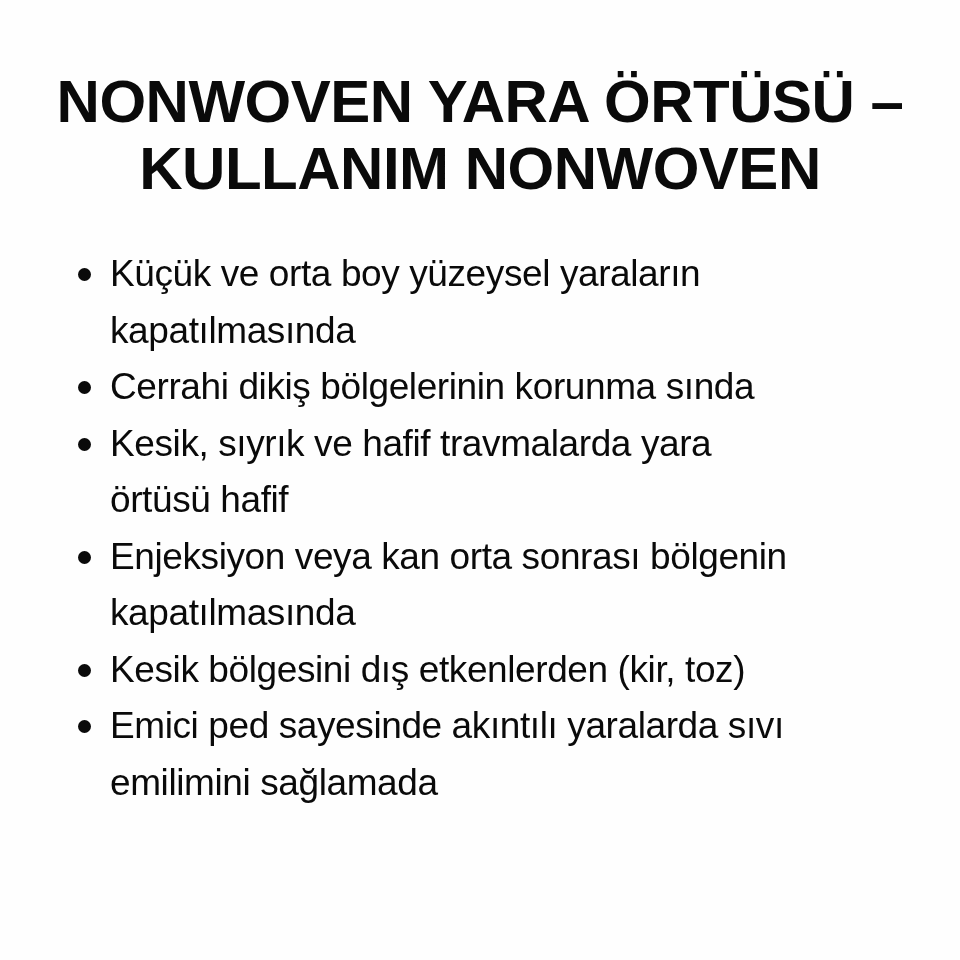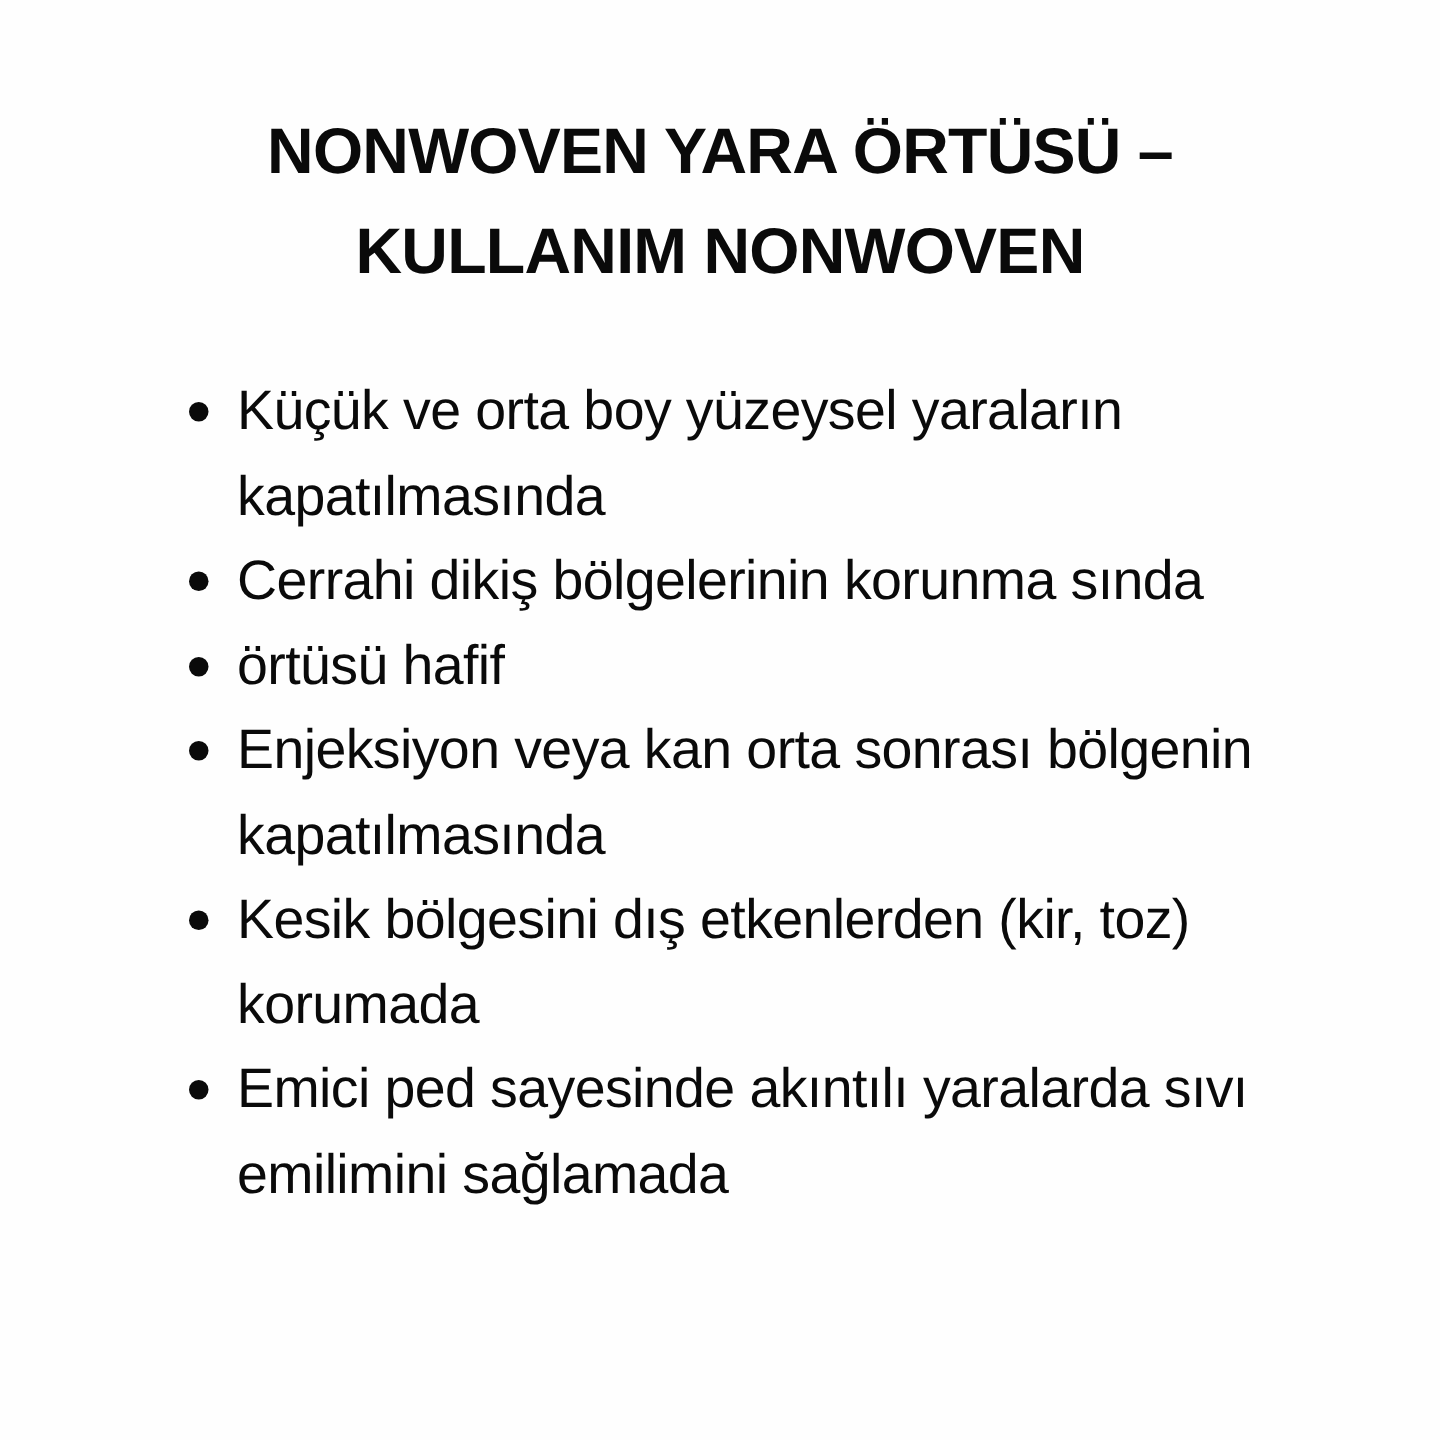--- a/index.html
+++ b/index.html
@@ -16,21 +16,21 @@
       color: #0a0a0a;
     }
     .title {
       position: absolute;
       top: 68px;
       left: 0;
       width: 960px;
       text-align: center;
       font-family: "Liberation Sans", sans-serif;
       font-weight: bold;
-      font-size: 43px;
+      font-size: 60px;
       line-height: 67px;
       letter-spacing: -0.5px;
       margin: 0;
     }
     .title span { display: block; }
     .list {
       position: absolute;
       top: 246px;
       left: 0;
       width: 960px;
@@ -39,21 +39,20 @@
       list-style: none;
       font-family: "Liberation Sans", sans-serif;
       font-size: 37px;
       line-height: 56.5px;
       letter-spacing: -0.4px;
     }
     .item {
       position: relative;
       padding-left: 110px;
       padding-right: 40px;
-      margin-left: 48px;
     }
     .bullet {
       position: absolute;
       left: 78px;
       top: 22px;
       width: 13px;
       height: 13px;
       border-radius: 50%;
       background: #0a0a0a;
     }
@@ -72,30 +71,30 @@
     <span class="bullet"></span>
     <span class="line">Küçük ve orta boy yüzeysel yaraların</span>
     <span class="line">kapatılmasında</span>
   </li>
   <li class="item">
     <span class="bullet"></span>
     <span class="line">Cerrahi dikiş bölgelerinin korunma sında</span>
   </li>
   <li class="item">
     <span class="bullet"></span>
+    <span class="line">Kesik, sıyrık ve hafif travmalarda yara</span>
     <span class="line">örtüsü hafif</span>
   </li>
   <li class="item">
     <span class="bullet"></span>
     <span class="line">Enjeksiyon veya kan orta sonrası bölgenin</span>
     <span class="line">kapatılmasında</span>
   </li>
   <li class="item">
     <span class="bullet"></span>
     <span class="line">Kesik bölgesini dış etkenlerden (kir, toz)</span>
-    <span class="line">korumada</span>
   </li>
   <li class="item">
     <span class="bullet"></span>
     <span class="line">Emici ped sayesinde akıntılı yaralarda sıvı</span>
     <span class="line">emilimini sağlamada</span>
   </li>
 </ul>
 
 </body></html>

